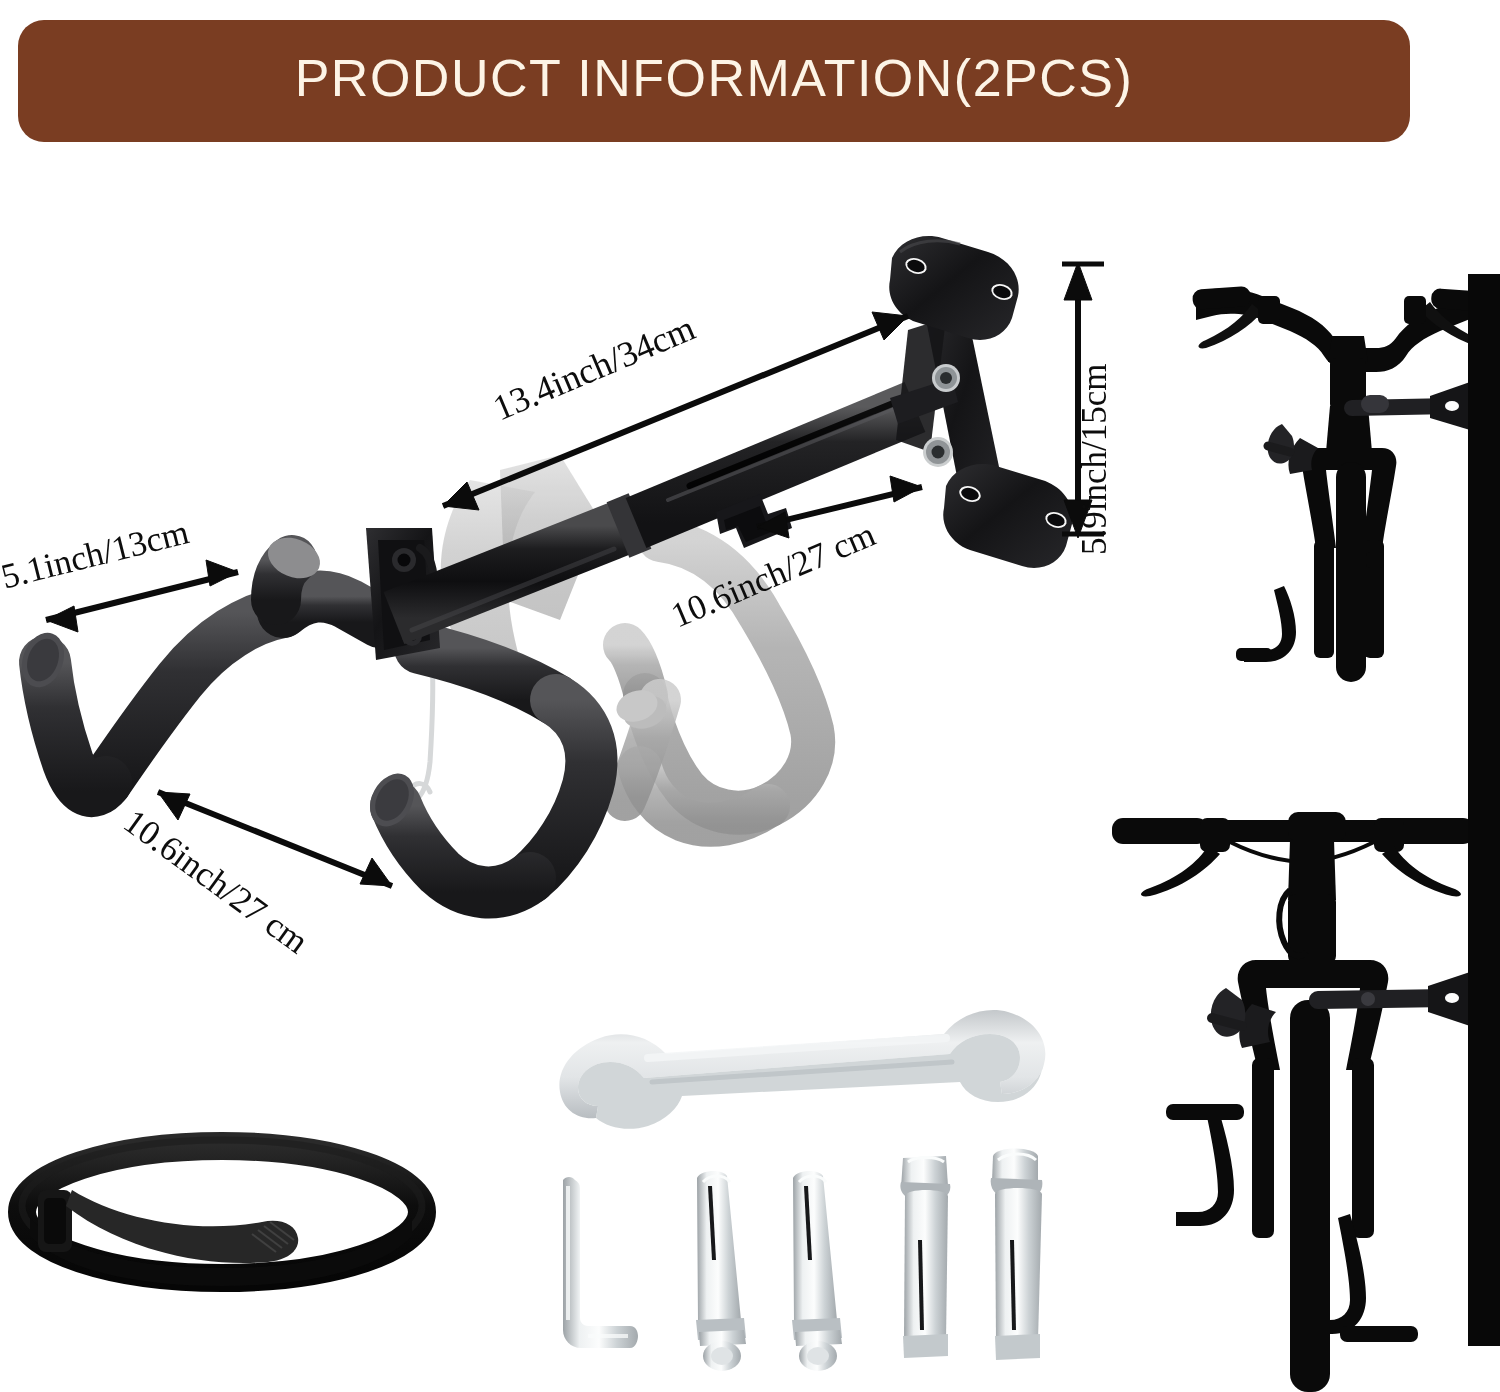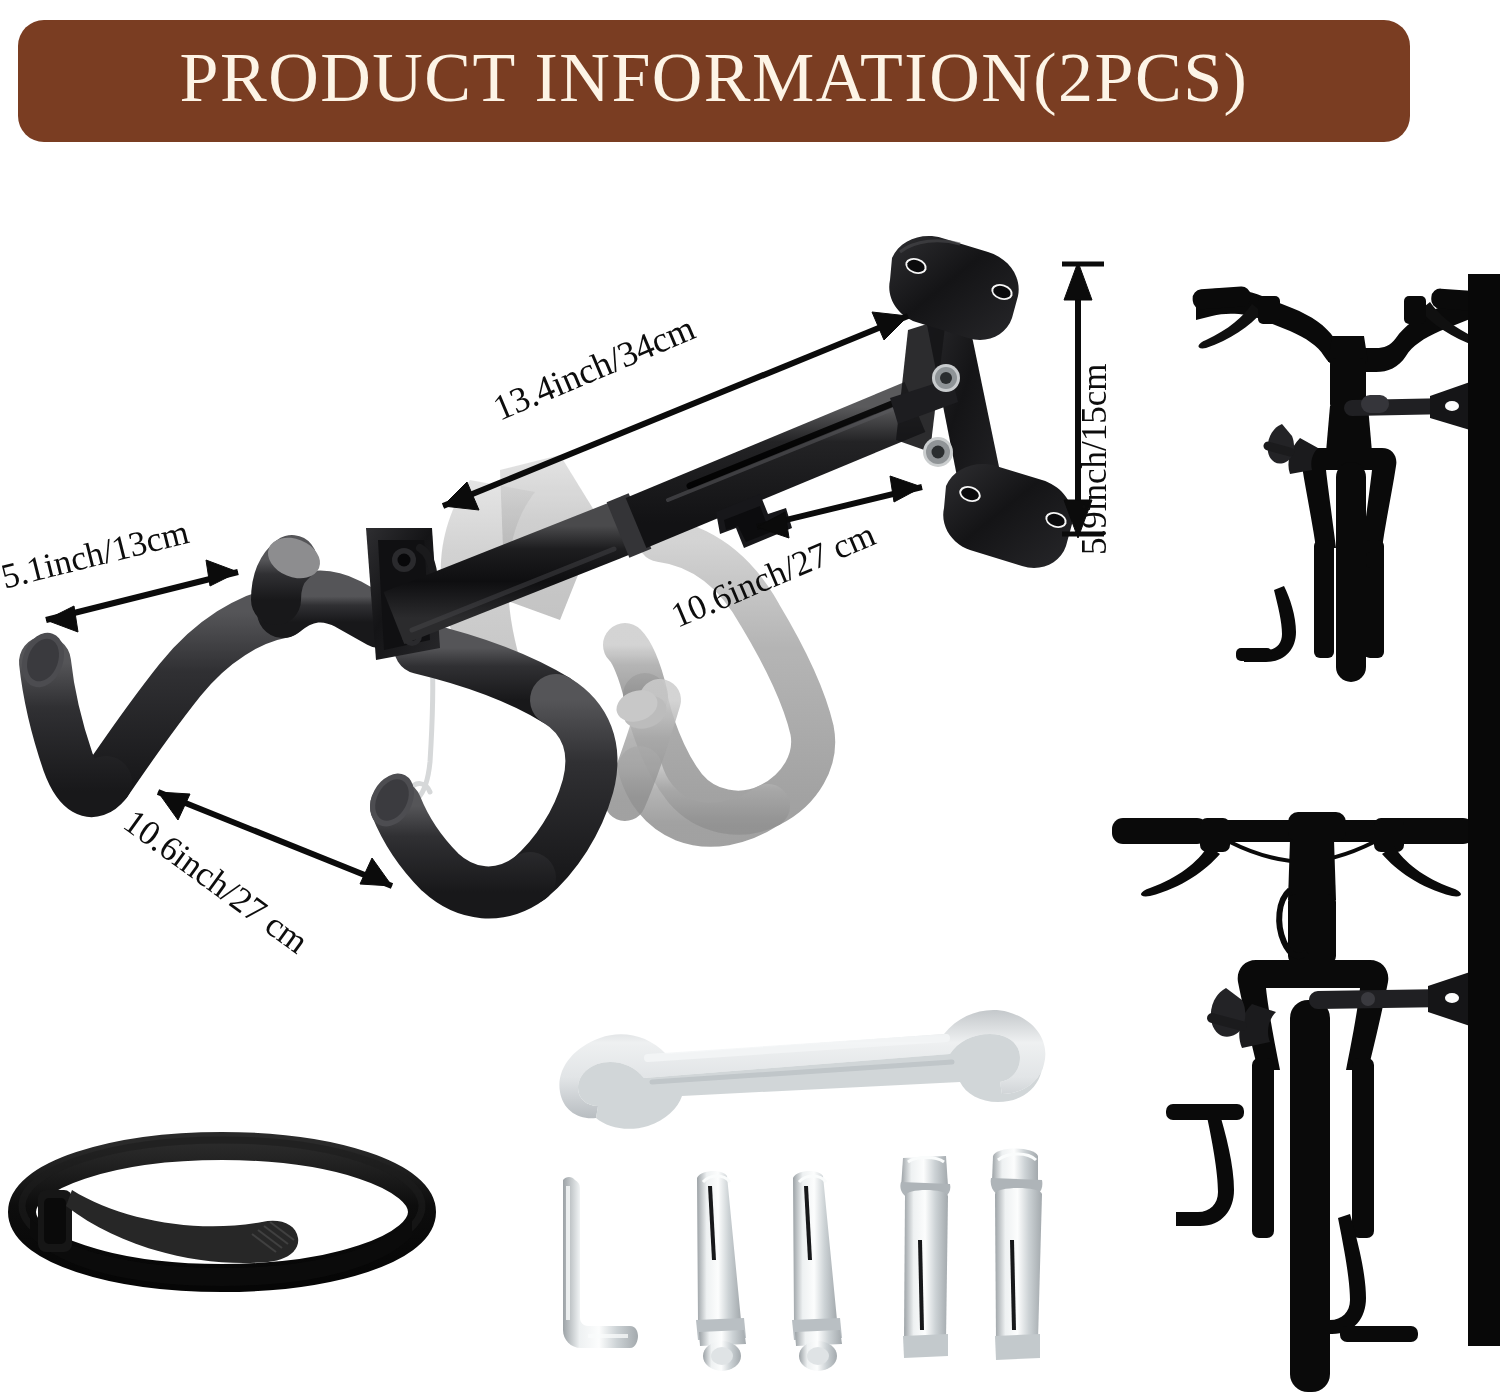--- a/index.html
+++ b/index.html
@@ -16,22 +16,22 @@
   .banner {
     position: absolute;
     left: 18px; top: 20px;
     width: 1392px; height: 122px;
     background: #7a3d22;
     border-radius: 26px;
     display: flex; align-items: center; justify-content: center;
   }
   .banner-title {
     color: #fdf4e6;
-    font-family: Liberation Serif, serif;
-    font-size: 70px;
+    font-family: Liberation Sans, sans-serif;
+    font-size: 52px;
     font-weight: 400;
     letter-spacing: 1.5px;
     white-space: nowrap;
     line-height: 1;
     padding-bottom: 6px;
   }
 
   
   .layer { position: absolute; left:0; top:0; width:1500px; height:1392px; pointer-events:none; }
 

